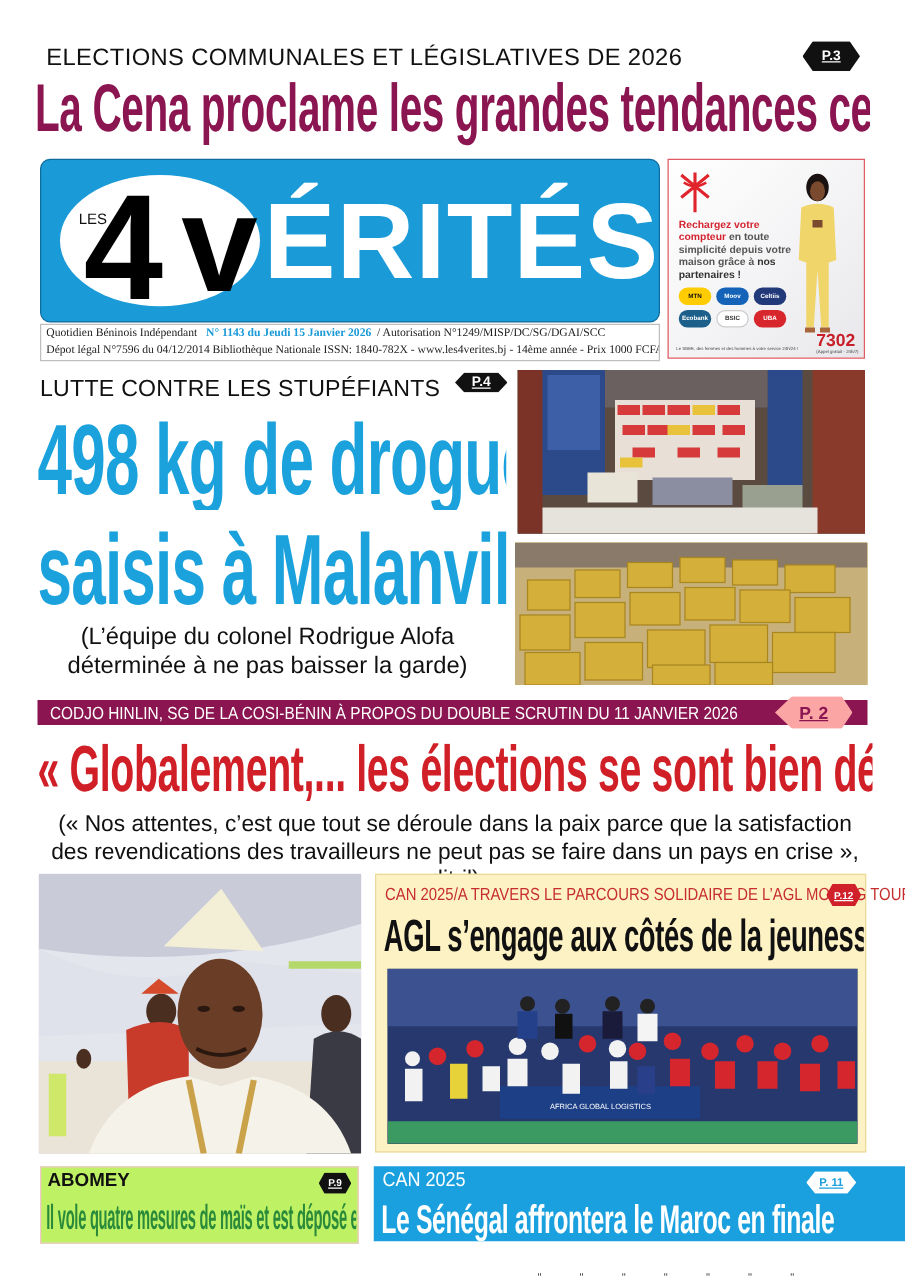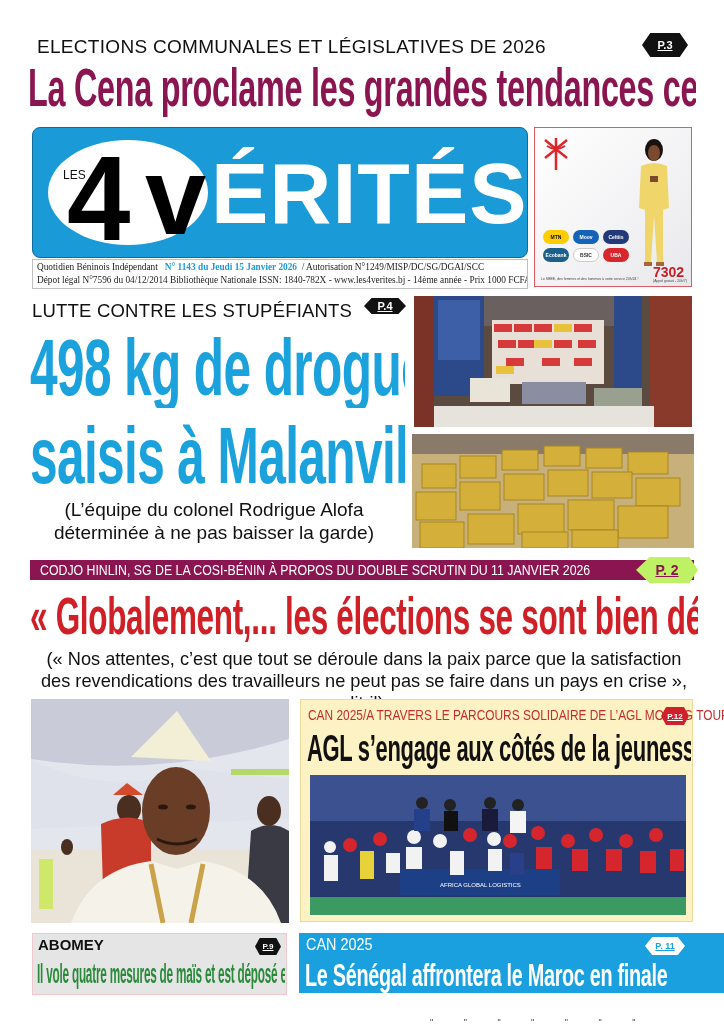--- a/index.html
+++ b/index.html
@@ -68,38 +68,38 @@
   .drug-head { font-size: 80px; color: #1ba2dc; transform: scaleX(0.62); line-height: 84px; letter-spacing: -1px; }
 
   #sub-drug { left: 22px; top: 498px; width: 384px; font-size: 19px; line-height: 23px; text-align: center; color: #111; }
 
   #photo-truck { left: 414px; top: 296px; width: 278px; height: 131px; overflow: hidden; background: #6e5a4b; }
   #photo-bales { left: 412px; top: 434px; width: 282px; height: 114px; overflow: hidden; background: #b89a3a; }
 
   
   #bar-codjo { left: 30px; top: 560px; width: 664px; height: 20px; background: #8a1550; }
   #kicker-codjo { left: 10px; top: 1px; font-size: 14px; color: #fff; line-height: 18px; transform: scaleX(0.88); transform-origin: left top; white-space: nowrap; }
-  #badge-p2 { left: 636px; top: 557px; width: 62px; height: 26px; background: #bef264; color: #8a1550; font-size: 14px; clip-path: polygon(22% 0, 86% 0, 100% 50%, 86% 100%, 22% 100%, 0 50%); }
+  #badge-p2 { left: 620px; top: 557px; width: 62px; height: 26px; background: #fca5a5; color: #8a1550; font-size: 14px; clip-path: polygon(22% 0, 86% 0, 100% 50%, 86% 100%, 22% 100%, 0 50%); }
 
   #headline-codjo-wrap { left: 30px; top: 587px; width: 668px; height: 58px; overflow: hidden; }
   #headline-codjo { font-size: 52px; color: #d01f26; transform: scaleX(0.605); line-height: 58px; }
 
   #sub-codjo { left: 30px; top: 648px; width: 668px; font-size: 18.2px; line-height: 22px; text-align: center; color: #111; }
 
   
   #photo-man { left: 31px; top: 699px; width: 258px; height: 224px; overflow: hidden; background: #d7d7dc; }
   #agl-box { left: 300px; top: 699px; width: 393px; height: 223px; background: #fdf2c4; border: 1px solid #ead99a; }
   #kicker-agl { left: 7px; top: 7px; font-size: 14px; color: #c62e2e; transform: scaleX(0.85); transform-origin: left top; white-space: nowrap; }
   #badge-p12 { left: 360px; top: 7px; width: 28px; height: 18px; background: #d0202a; color: #fff; font-size: 8px; }
   #headline-agl-wrap { left: 6px; top: 27px; width: 384px; height: 44px; overflow: hidden; }
   #headline-agl { font-size: 36px; color: #111; transform: scaleX(0.61); line-height: 44px; }
   #photo-kids { left: 9px; top: 75px; width: 376px; height: 140px; overflow: hidden; background: #1d2d5a; }
 
   
-  #box-abomey { left: 32px; top: 933px; width: 255px; height: 62px; border: 1px solid #f0c7cc; background: #e5e5e5; }
+  #box-abomey { left: 32px; top: 933px; width: 255px; height: 62px; border: 1px solid #f0c7cc; background: #bef264; }
   #kicker-abomey { left: 5px; top: 2px; font-size: 15px; font-weight: 700; color: #111; }
   #badge-p9 { left: 222px; top: 4px; width: 26px; height: 17px; background: #111; color: #fff; font-size: 8px; }
   #headline-abomey-wrap { left: 4px; top: 22px; width: 248px; height: 36px; overflow: hidden; }
   #headline-abomey { font-size: 28px; color: #2a8a3a; transform: scaleX(0.42); line-height: 36px; }
 
   #box-can { left: 299px; top: 933px; width: 438px; height: 60px; background: #1aa0de; }
   #kicker-can { left: 7px; top: 3px; font-size: 16px; color: #fff; transform: scaleX(0.9); transform-origin: left top; }
   #badge-p11 { left: 346px; top: 4px; width: 40px; height: 18px; background: #fff; color: #1aa0de; font-size: 9px; }
   #headline-can-wrap { left: 6px; top: 24px; width: 384px; height: 36px; overflow: hidden; }
   #headline-can { font-size: 32px; color: #fff; transform: scaleX(0.62); line-height: 36px; }
@@ -130,20 +130,24 @@
   </div>
   <div>Dépot légal N°7596 du 04/12/2014 Bibliothèque Nationale ISSN: 1840-782X - www.les4verites.bj - 14ème année - Prix 1000 FCFA</div>
 </div>
 
 <div class="abs" id="ad">
   <div class="abs" id="ad-logo">
     <svg width="26" height="34" viewBox="0 0 26 34">
       <path d="M2 4 L13 13 L24 4 M2 22 L13 13 L24 22 M13 2 L13 34" stroke="#e0242c" stroke-width="2.5" fill="none"></path>
       <path d="M4 10 Q13 16 22 10" stroke="#e0242c" stroke-width="2" fill="none"></path>
     </svg>
+  </div>
+  <div class="abs" id="ad-text">
+    <span class="red">Rechargez votre</span><br>
+    <span class="red">compteur</span><span> en toute simplicité depuis votre maison grâce à </span><span class="dark">nos partenaires !</span>
   </div>
   <div class="ad-pill" style="left:8px;top:102px;background:#ffcc00;color:#111;">MTN</div>
   <div class="ad-pill" style="left:38px;top:102px;background:#1463b8;">Moov</div>
   <div class="ad-pill" style="left:68px;top:102px;background:#22397a;">Celtiis</div>
   <div class="ad-pill" style="left:8px;top:120px;background:#1b5f8a;">Ecobank</div>
   <div class="ad-pill" style="left:38px;top:120px;background:#fff;color:#333;border:1px solid #ccc;">BSIC</div>
   <div class="ad-pill" style="left:68px;top:120px;background:#d7262c;">UBA</div>
   <div class="abs" id="ad-woman">
     <svg width="42" height="130" viewBox="0 0 42 130">
       <ellipse cx="21" cy="12" rx="9" ry="11" fill="#1a1210"></ellipse>

